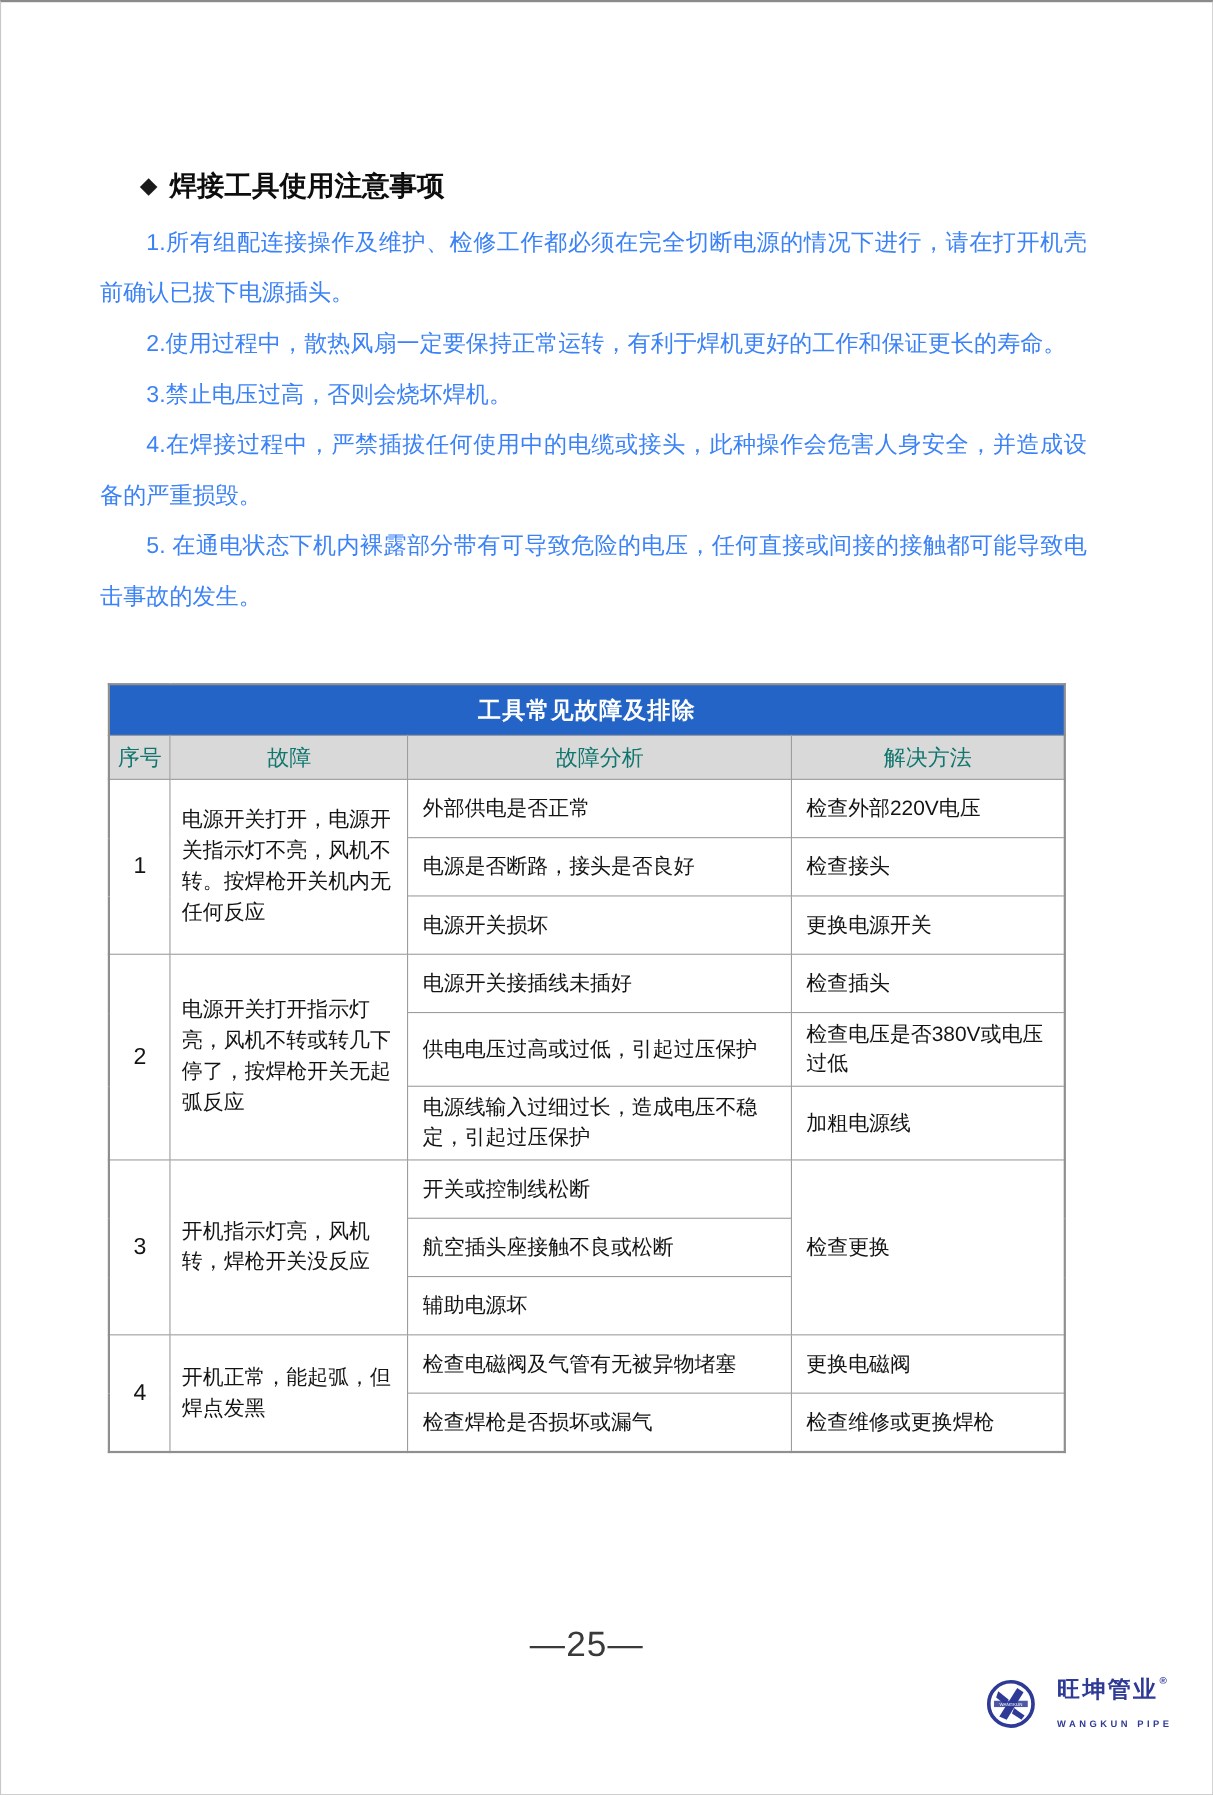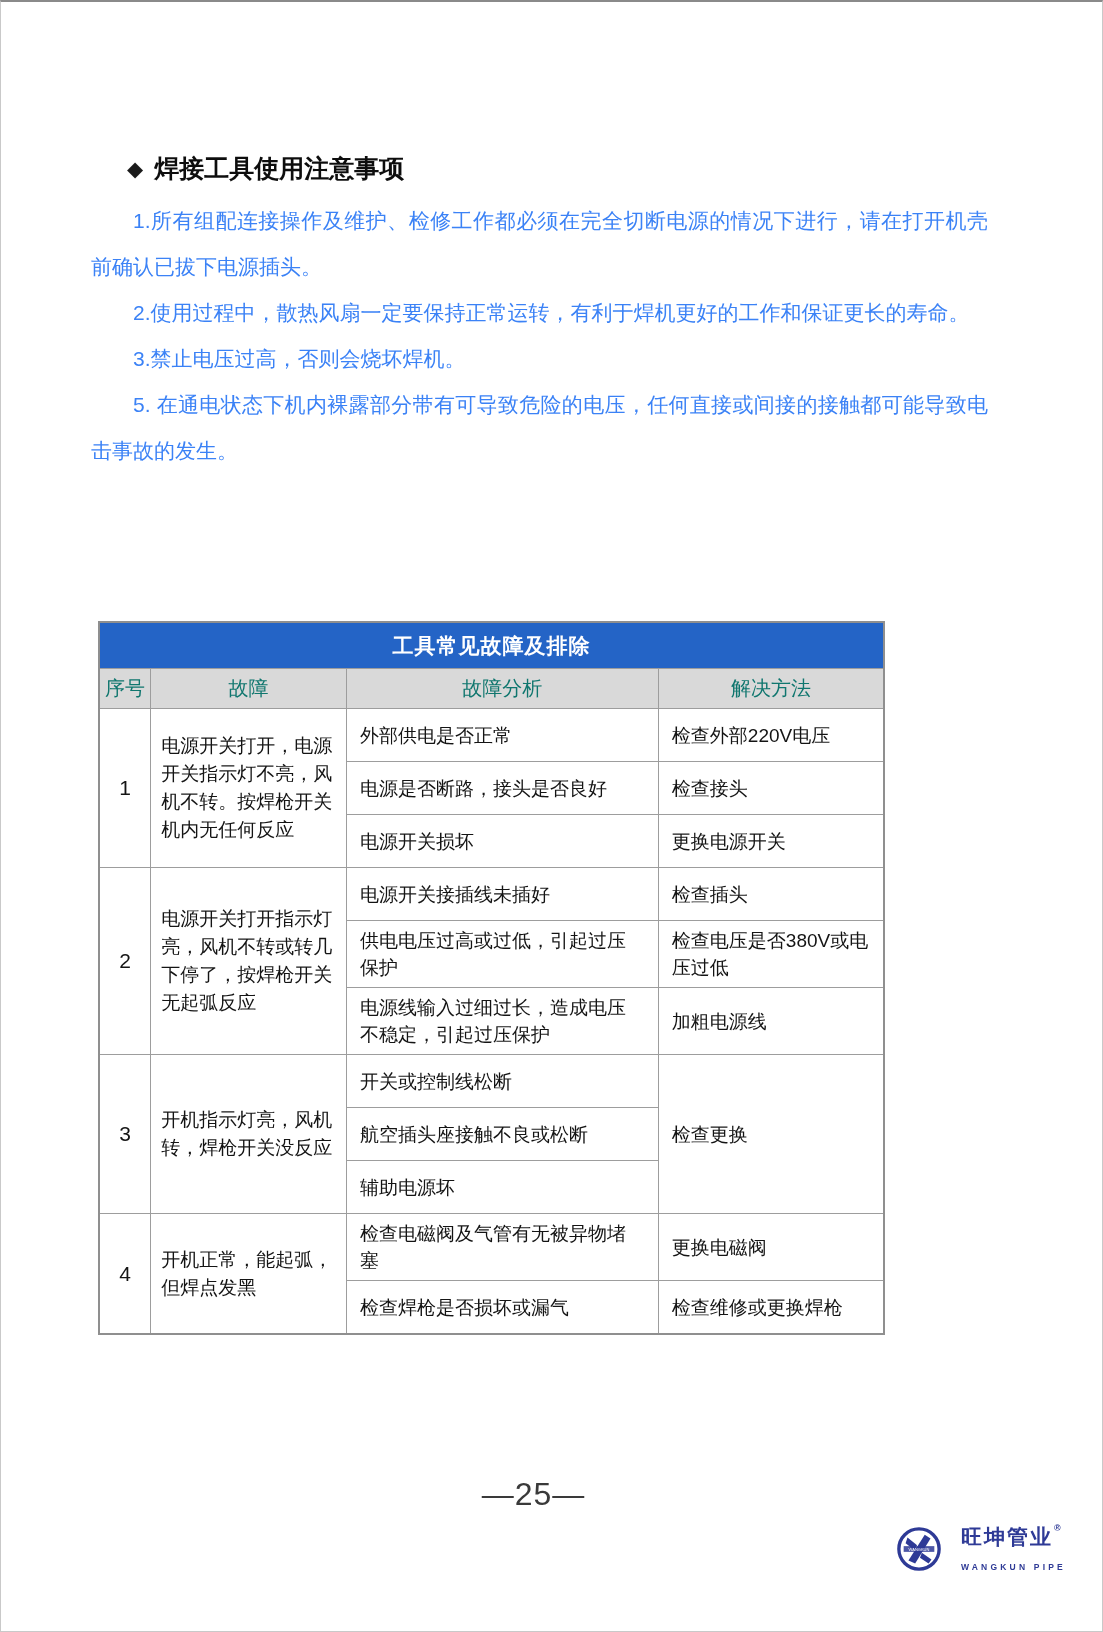--- a/index.html
+++ b/index.html
@@ -36,21 +36,21 @@
   }
   .diamond{font-size:21px;margin-right:11px;color:#1a1a1a;}
   
   .body-text{position:absolute;top:196px;left:90px;width:897px;}
   .body-text p{
     margin:0;font-size:21px;line-height:46px;
     text-indent:42px;color:#3b82f6;
     text-align:justify;
   }
   
-  .fault-table-wrap{position:absolute;top:619px;left:97px;width:787px;}
+  .fault-table-wrap{position:absolute;top:619px;left:97px;width:871px;}
   table.fault{
     border-collapse:collapse;width:100%;
     border:2px solid #8f8f8f;
     font-size:19px;color:#141414;
   }
   table.fault th,table.fault td{
     border:1.5px solid #9d9d9d;
   }
   th.table-title{
     background:#2464c6;color:#ffffff;
@@ -92,20 +92,21 @@
 
   <div class="section-title">
     <span class="diamond">◆</span>
     <span>焊接工具使用注意事项</span>
   </div>
 
   <div class="body-text">
     <p>1.所有组配连接操作及维护、检修工作都必须在完全切断电源的情况下进行，请在打开机壳前确认已拔下电源插头。</p>
     <p>2.使用过程中，散热风扇一定要保持正常运转，有利于焊机更好的工作和保证更长的寿命。</p>
     <p>3.禁止电压过高，否则会烧坏焊机。</p>
+    <p>4.在焊接过程中，严禁插拔任何使用中的电缆或接头，此种操作会危害人身安全，并造成设备的严重损毁。</p>
     <p>5. 在通电状态下机内裸露部分带有可导致危险的电压，任何直接或间接的接触都可能导致电击事故的发生。</p>
   </div>
 
   <div class="fault-table-wrap">
     <table class="fault">
       <colgroup>
         <col style="width:55px">
           <col style="width:208px">
           <col style="width:345px">
           <col style="width:263px">

